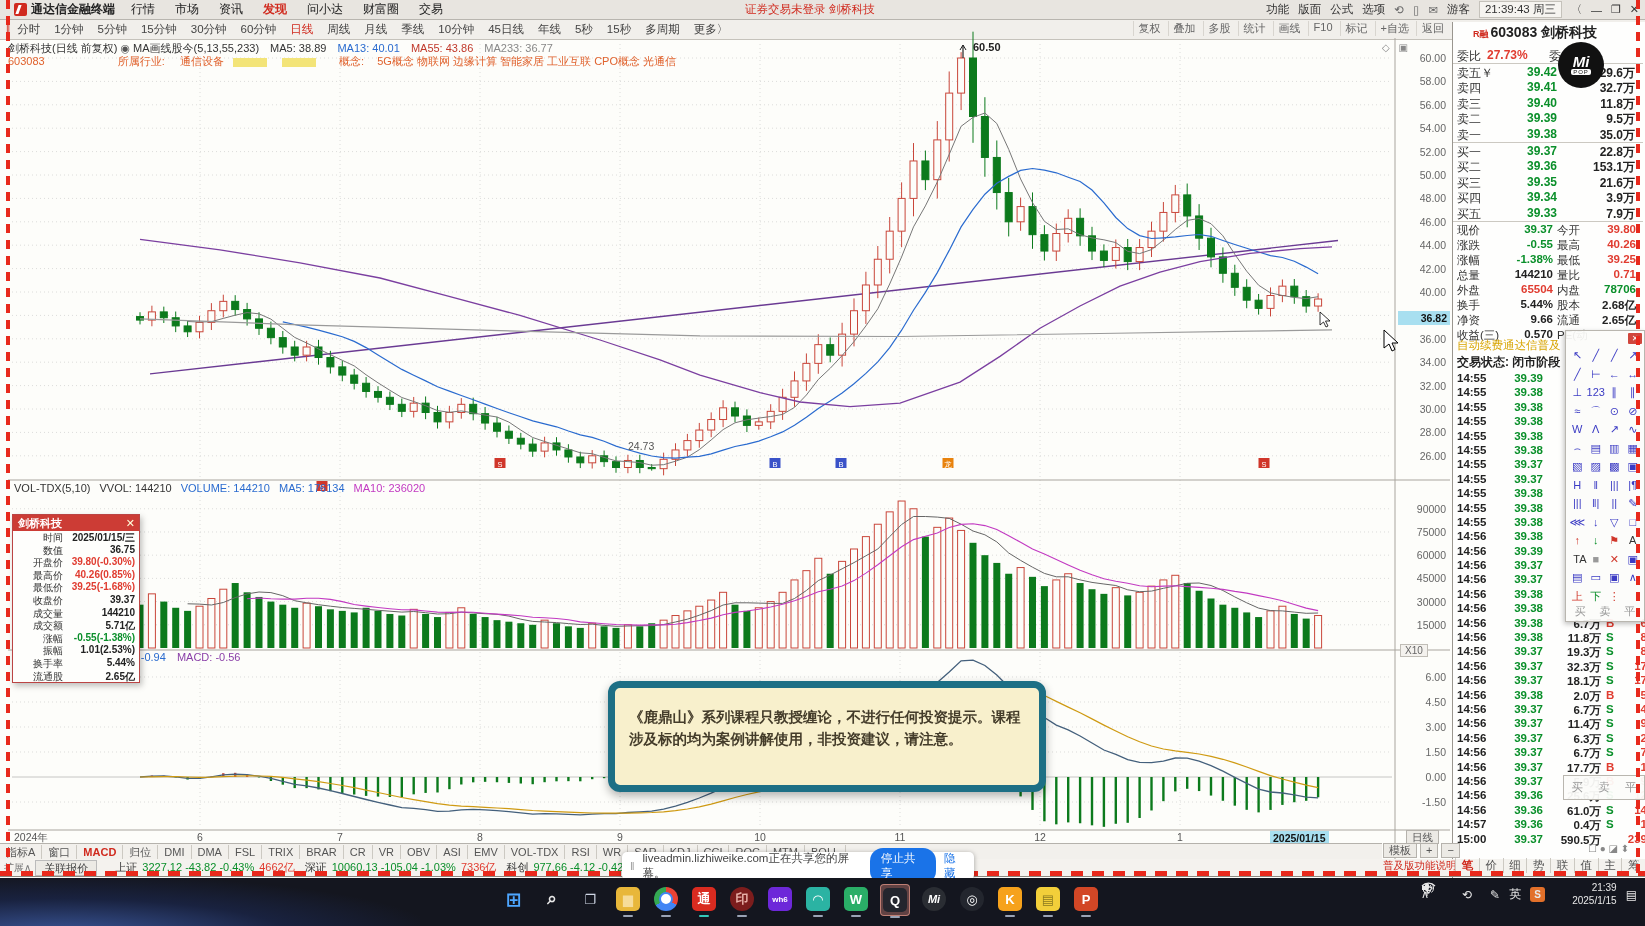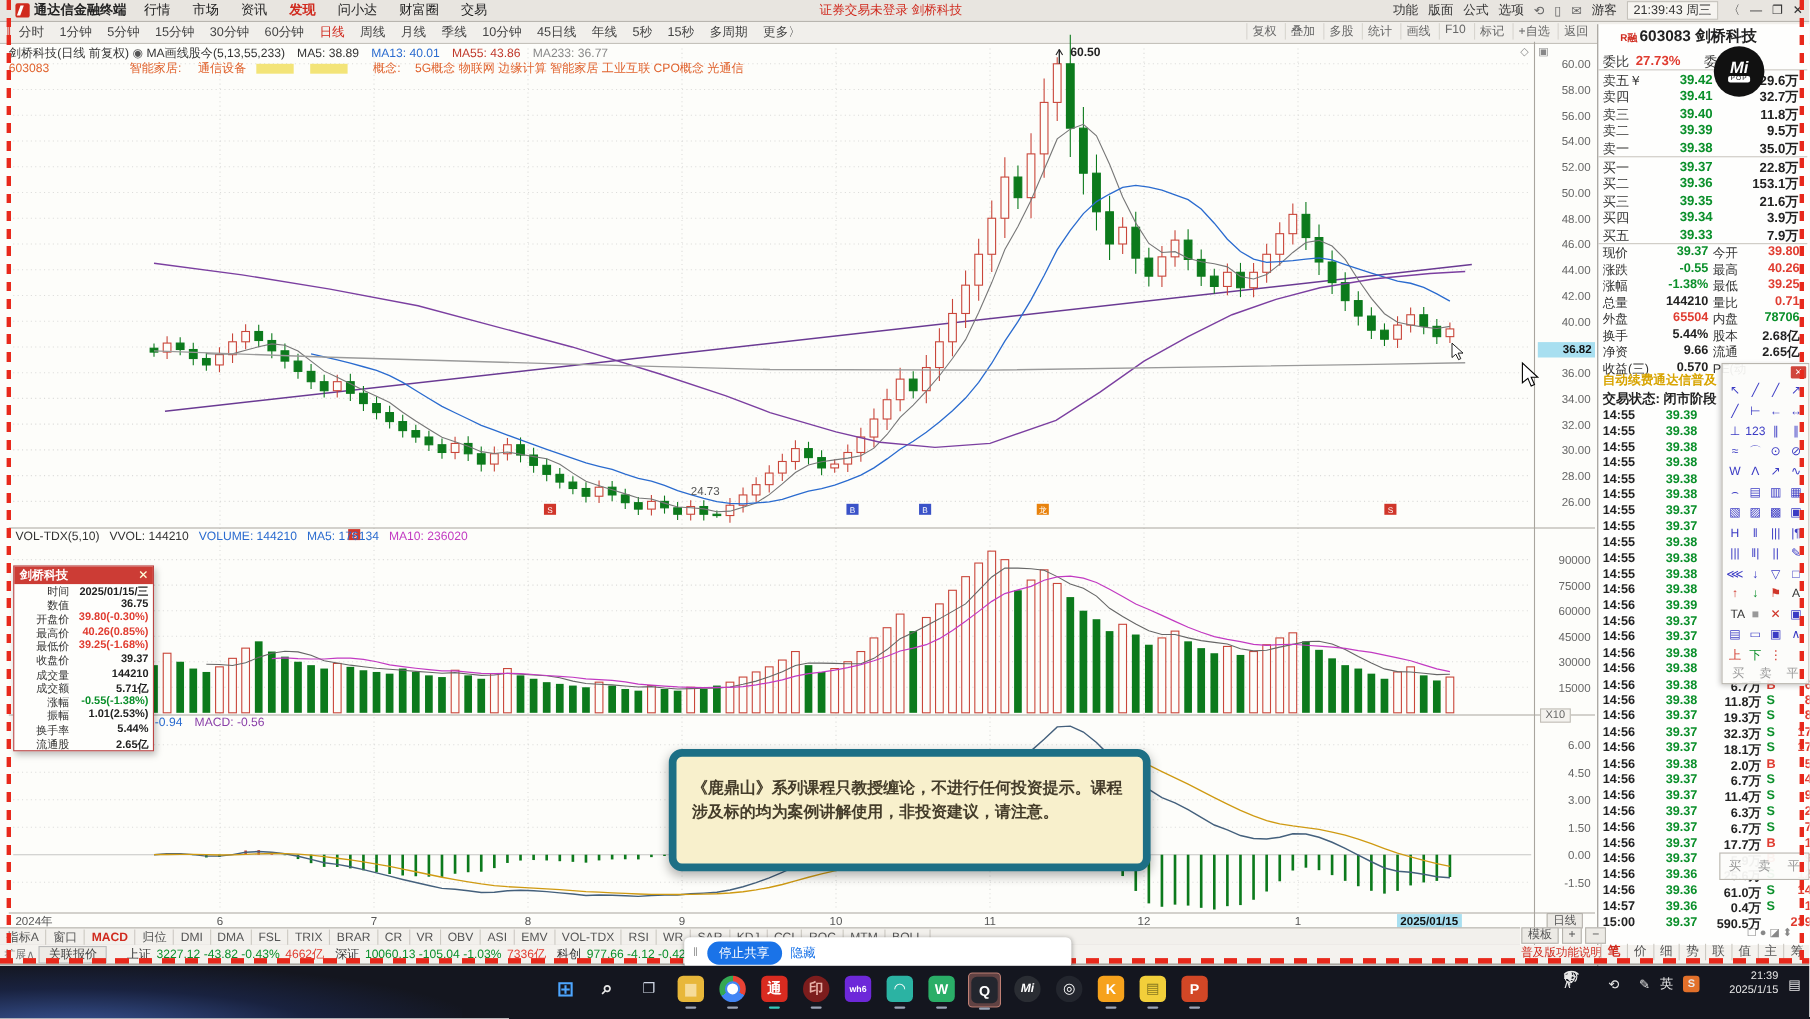--- a/index.html
+++ b/index.html
@@ -31,21 +31,21 @@
   .obrow{position:absolute;left:0;width:186px;height:15px;font-size:12px;font-weight:bold}
   .obrow .l{position:absolute;left:4px;color:#333;font-weight:normal}
   .obrow .p{position:absolute;right:82px;text-align:right}
   .obrow .v{position:absolute;right:4px;text-align:right;color:#222}
   .strow{position:absolute;left:0;width:186px;height:15px;font-size:11.5px;font-weight:bold}
   .strow .l1{position:absolute;left:4px;font-weight:normal;color:#333}
   .strow .v1{position:absolute;left:40px;width:60px;text-align:right}
   .strow .l2{position:absolute;left:104px;font-weight:normal;color:#333}
   .strow .v2{position:absolute;right:3px;text-align:right}
   .obsep{position:absolute;left:0;width:190px;border-top:1px solid #ccc9c2}
-  #promo{position:absolute;left:4px;top:316px;color:#d8a400;font-size:11.5px;font-weight:bold}
+  #promo{position:absolute;left:4px;top:316px;color:#d8a400;font-size:11.5px;font-weight:normal}
   #status{position:absolute;left:4px;top:332px;color:#222;font-size:12px;font-weight:bold}
   #tape{position:absolute;left:0;top:350px;width:193px;height:478px;overflow:hidden}
   .trow{position:relative;width:200px;height:14.4px;font-size:11.5px;font-weight:bold}
   .trow .t{position:absolute;left:4px;color:#222}
   .trow .pr{position:absolute;left:44px;width:46px;text-align:right}
   .trow .vo{position:absolute;left:92px;width:56px;text-align:right;color:#222}
   .trow .fl{position:absolute;left:153px;width:12px}
   .trow .ct{position:absolute;left:168px;width:26px;text-align:right;color:#e03c30}
   .grn{color:#0a8f2a}.red{color:#e03c30}.pur{color:#b400b4}
   
@@ -193,21 +193,21 @@
   <span style="color:#333">剑桥科技(日线 前复权)</span>
   <span style="color:#555"> ◉ </span>
   <span style="color:#333">MA画线股今(5,13,55,233)</span>
   <span style="color:#333;margin-left:8px">MA5: 38.89</span>
   <span style="color:#2a6bcf;margin-left:8px">MA13: 40.01</span>
   <span style="color:#c0392b;margin-left:8px">MA55: 43.86</span>
   <span style="color:#888;margin-left:8px">MA233: 36.77</span>
 </div>
 <div class="abs" id="hdr2">
   <span>603083</span>
-  <span style="margin-left:70px">智能家居:</span>
+  <span style="margin-left:70px">所属行业:</span>
   <span style="margin-left:12px">通信设备</span>
   <span class="ylw"></span>
   <span class="ylw"></span>
   <span style="margin-left:14px">概念:</span>
   <span style="margin-left:10px">5G概念 物联网 边缘计算 智能家居 工业互联 CPO概念 光通信</span>
 </div>
 
 <div class="abs" id="chart-icons">◇ ▣</div>
 
 <div class="abs" style="left:14px;top:482px;z-index:6;font-size:11px;white-space:nowrap">
@@ -1269,20 +1269,21 @@
   </div>
 <div class="abs" id="rticons">☐ ● ◪ ⬍</div>
 <div class="abs" id="subbar">
   <span id="expand">扩展∧</span>
   <span id="linktab">关联报价</span>
   <span id="ticker"><b>上证</b><span class="grn" style="margin-left: 5px;">3227.12  -43.82  -0.43%</span><span class="red" style="margin-left: 5px;">4662亿</span><b>深证</b><span class="grn" style="margin-left: 5px;">10060.13  -105.04  -1.03%</span><span class="red" style="margin-left: 5px;">7336亿</span><b>科创</b><span class="grn" style="margin-left: 5px;">977.66  -4.12  -0.42%</span><span class="red" style="margin-left: 5px;">929.0亿</span><b>沪深</b><span class="grn" style="margin-left: 5px;">3706.02  -24.61  -0.64%</span></span>
 </div>
 
 <div class="abs" id="share">
   <span class="pse">‖</span>
+  <span class="stx">liveadmin.lizhiweike.com正在共享您的屏幕。</span>
   <span class="btn">停止共享</span>
   <span class="hide">隐藏</span>
 </div>
 
 <div class="abs" id="taskbar">
   <div id="tb-glow"></div>
   <div id="tb-icons">
       <div class="tbi">
         <div class="ic" style="color: rgb(77, 166, 255); font-size: 19px;">⊞</div>
       </div>

